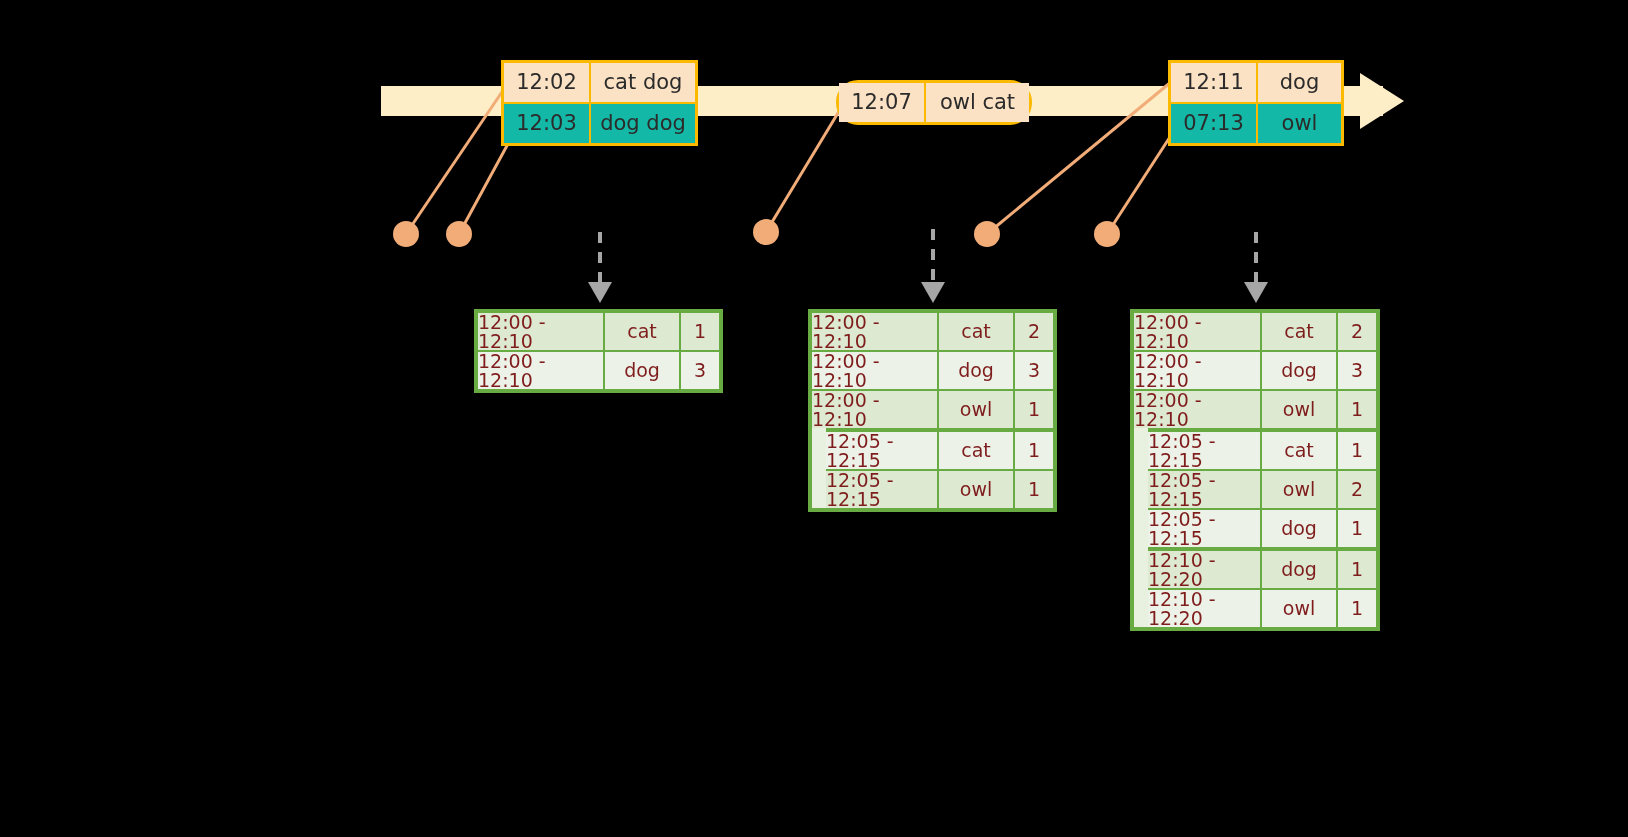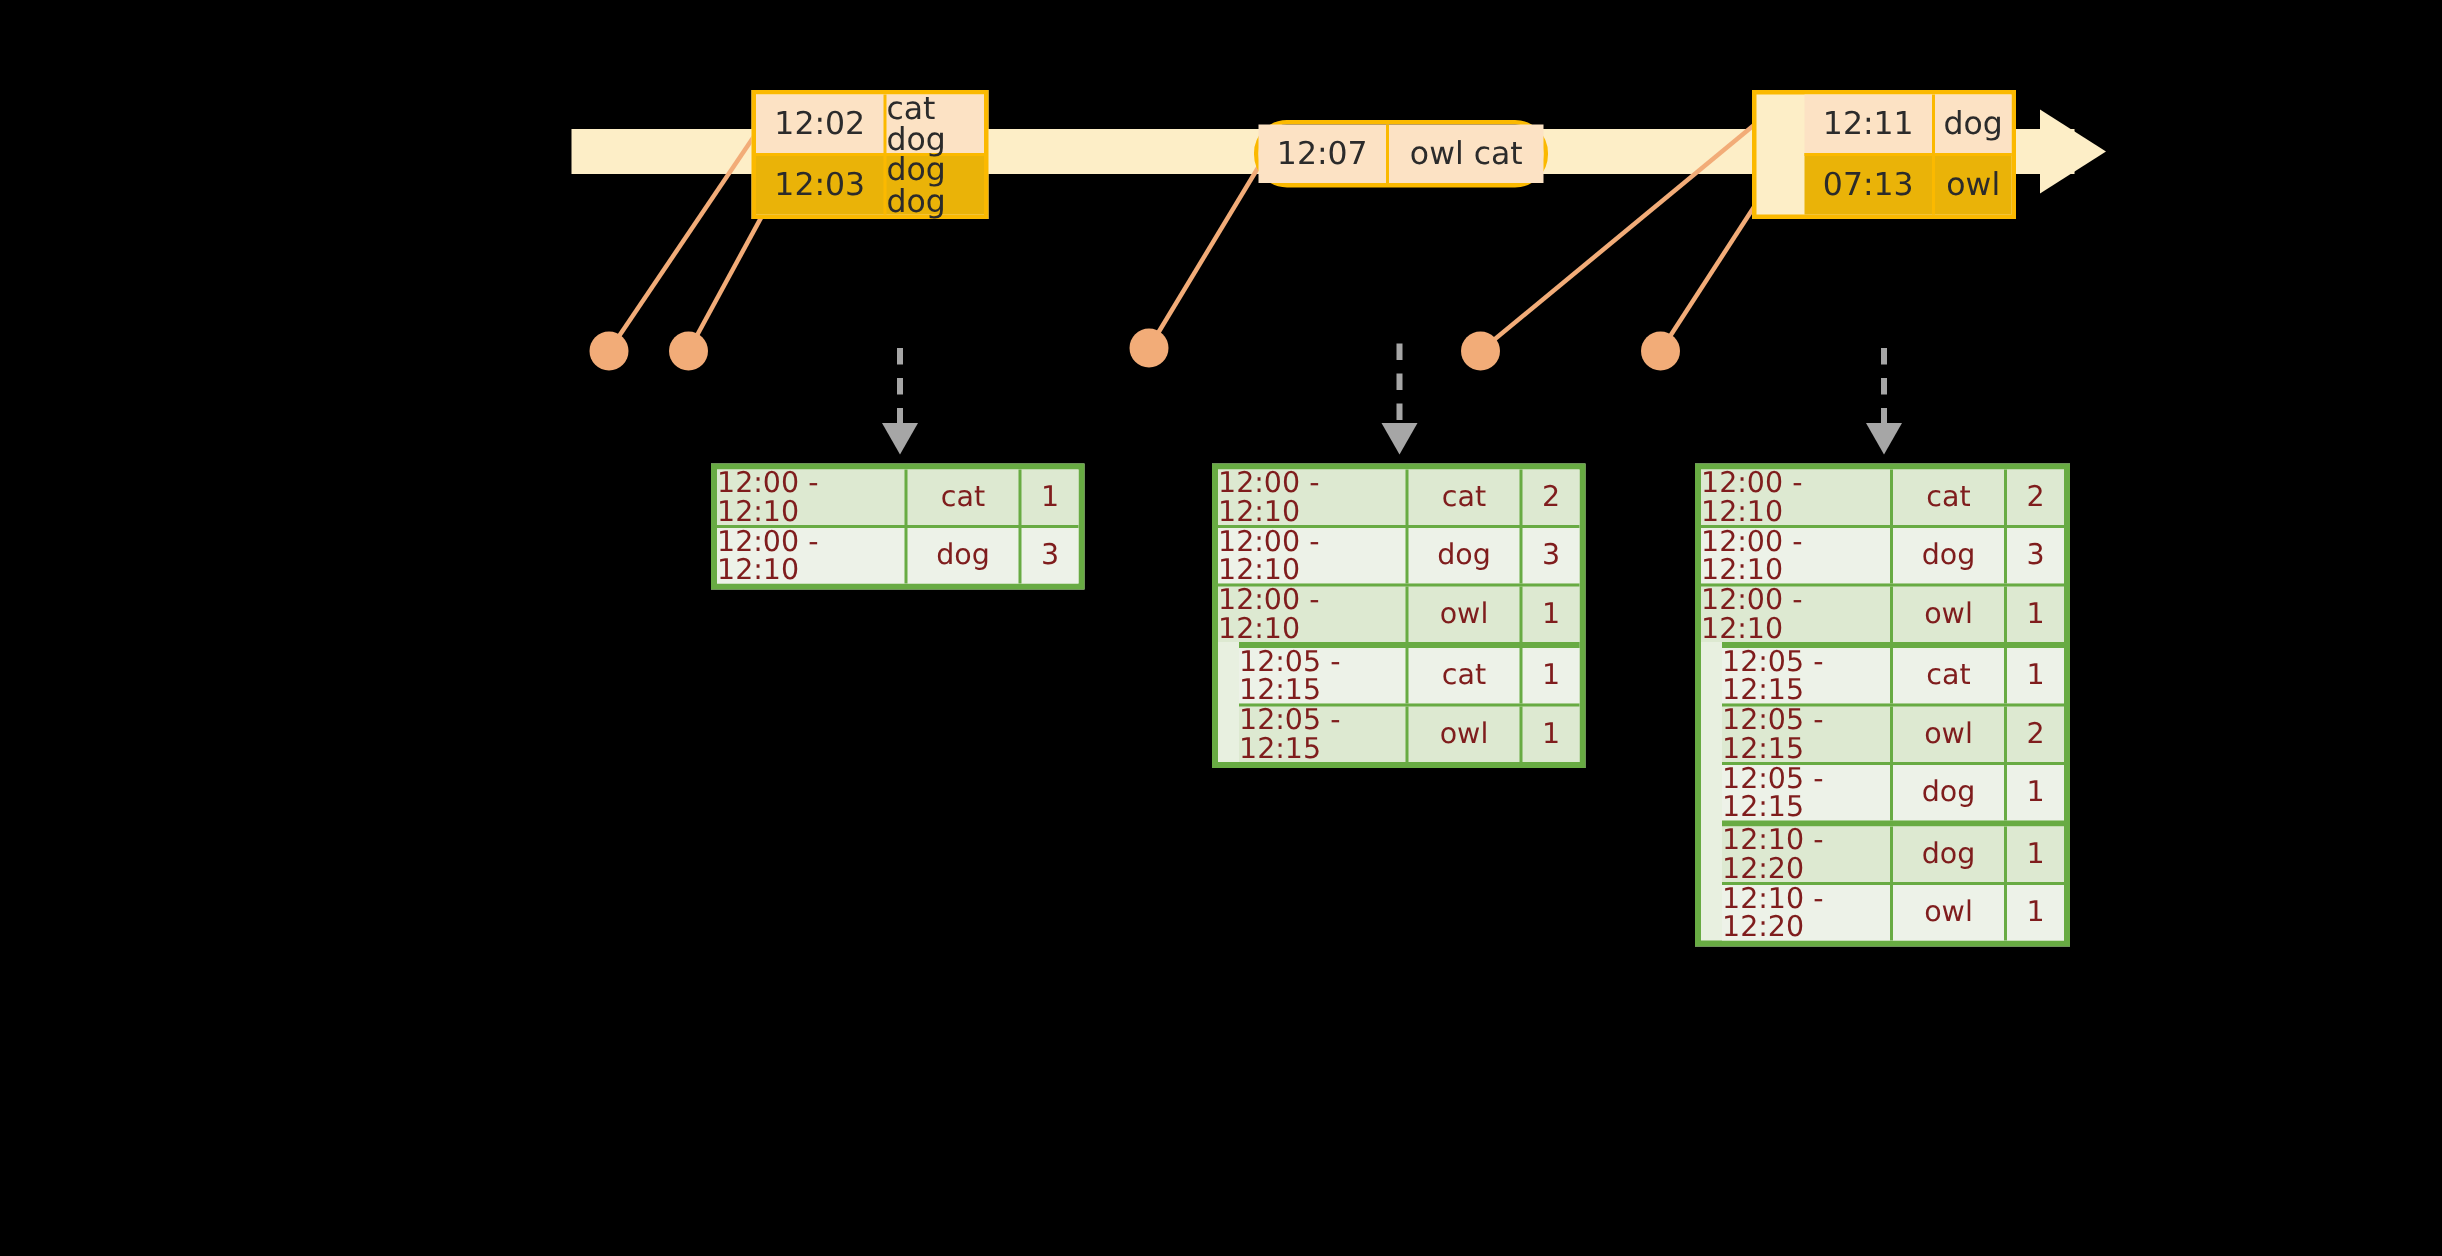--- a/index.html
+++ b/index.html
@@ -44,40 +44,40 @@
     background: #fdeec7;
   }
   .event-row {
     display: flex;
     height: 39px;
   }
   .event-row + .event-row {
     border-top: 2px solid #fbb900;
   }
   .event-row.shade-a { background: #fce2c4; }
-  .event-row.shade-b { background: #eab308; }
+  .event-row.shade-b { background: #14b8a6; }
   .event-cell {
     display: flex;
     align-items: center;
     justify-content: center;
     font-size: 21px;
     color: #2b2b2b;
     line-height: 1;
   }
   .event-cell.time {
     width: 85px;
   }
   .event-cell.payload {
     flex: 1;
     border-left: 2px solid #fbb900;
   }
 
-  #event-box-1 { left: 501px; top: 60px;  width: 158px; }
+  #event-box-1 { left: 501px; top: 60px;  width: 197px; text-align: right; }
   #event-box-2 { left: 836px; top: 80px;  width: 196px; border-radius: 22px; }
-  #event-box-3 { left: 1168px; top: 60px; width: 176px; padding-left: 32px; }
+  #event-box-3 { left: 1168px; top: 60px; width: 176px; }
 
   
   .connector-svg {
     position: absolute;
     left: 0;
     top: 0;
     width: 1628px;
     height: 837px;
     pointer-events: none;
   }

